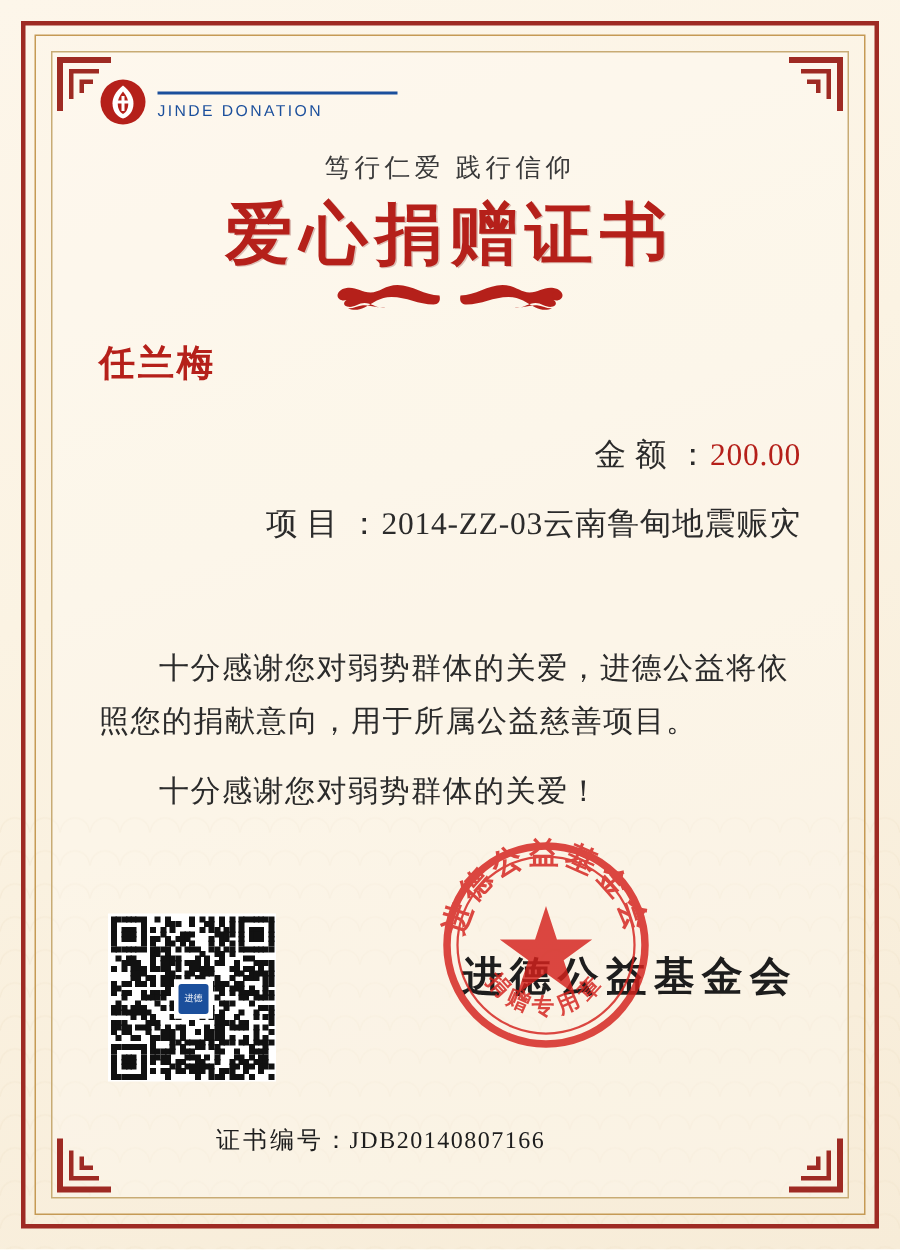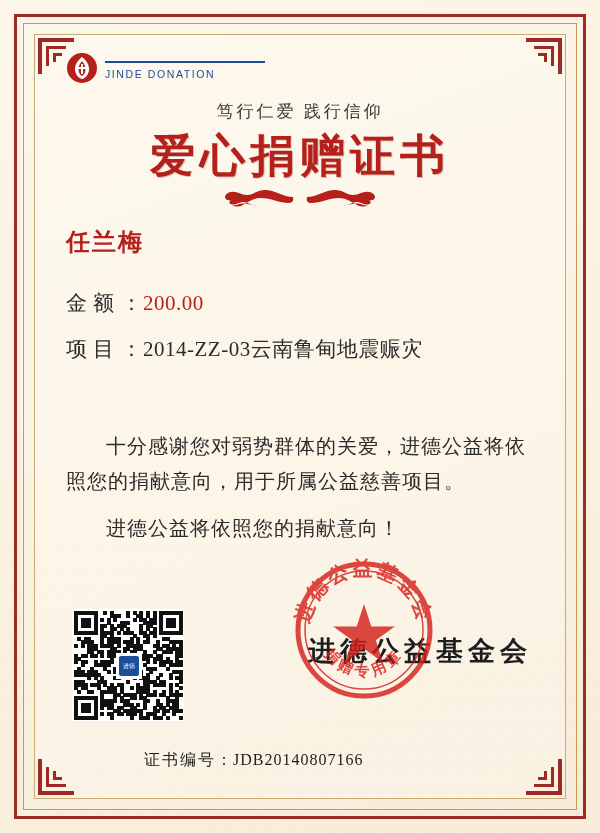--- a/index.html
+++ b/index.html
@@ -185,20 +185,21 @@
     top: 245px;
     left: 22px;
     right: 22px;
   }
   .field-row {
     font-family: "Liberation Serif", serif;
     font-size: 21px;
     color: #2b2b2b;
     margin-bottom: 18px;
     white-space: nowrap;
+    text-align: right;
   }
   .field-label { letter-spacing: 6px; }
   .field-colon { margin: 0 1px; }
   .field-value { letter-spacing: 0.5px; }
   .field-value.amount { color: #b5201a; }
 
   .paragraphs {
     position: absolute;
     top: 385px;
     left: 22px;
@@ -369,21 +370,21 @@
       <div class="field-row">
         <span class="field-label">金额</span><span class="field-colon">：</span><span class="field-value amount">200.00</span>
       </div>
       <div class="field-row">
         <span class="field-label">项目</span><span class="field-colon">：</span><span class="field-value">2014-ZZ-03云南鲁甸地震赈灾</span>
       </div>
     </div>
 
     <div class="paragraphs">
       <p class="para">十分感谢您对弱势群体的关爱，进德公益将依照您的捐献意向，用于所属公益慈善项目。</p>
-      <p class="para">进德公益将依照您的捐献意向！</p>
+      <p class="para">十分感谢您对弱势群体的关爱！</p>
     </div>
 
     <div class="qr-block">
       <div class="qr-canvas" id="qr-canvas">
           <div class="qr-cell" style="left: 0px; top: 0px; width: 4px; height: 4px;"></div>
           <div class="qr-cell" style="left: 3.27273px; top: 0px; width: 4px; height: 4px;"></div>
           <div class="qr-cell" style="left: 6.54545px; top: 0px; width: 4px; height: 4px;"></div>
           <div class="qr-cell" style="left: 9.81818px; top: 0px; width: 4px; height: 4px;"></div>
           <div class="qr-cell" style="left: 13.0909px; top: 0px; width: 4px; height: 4px;"></div>
           <div class="qr-cell" style="left: 16.3636px; top: 0px; width: 4px; height: 4px;"></div>

